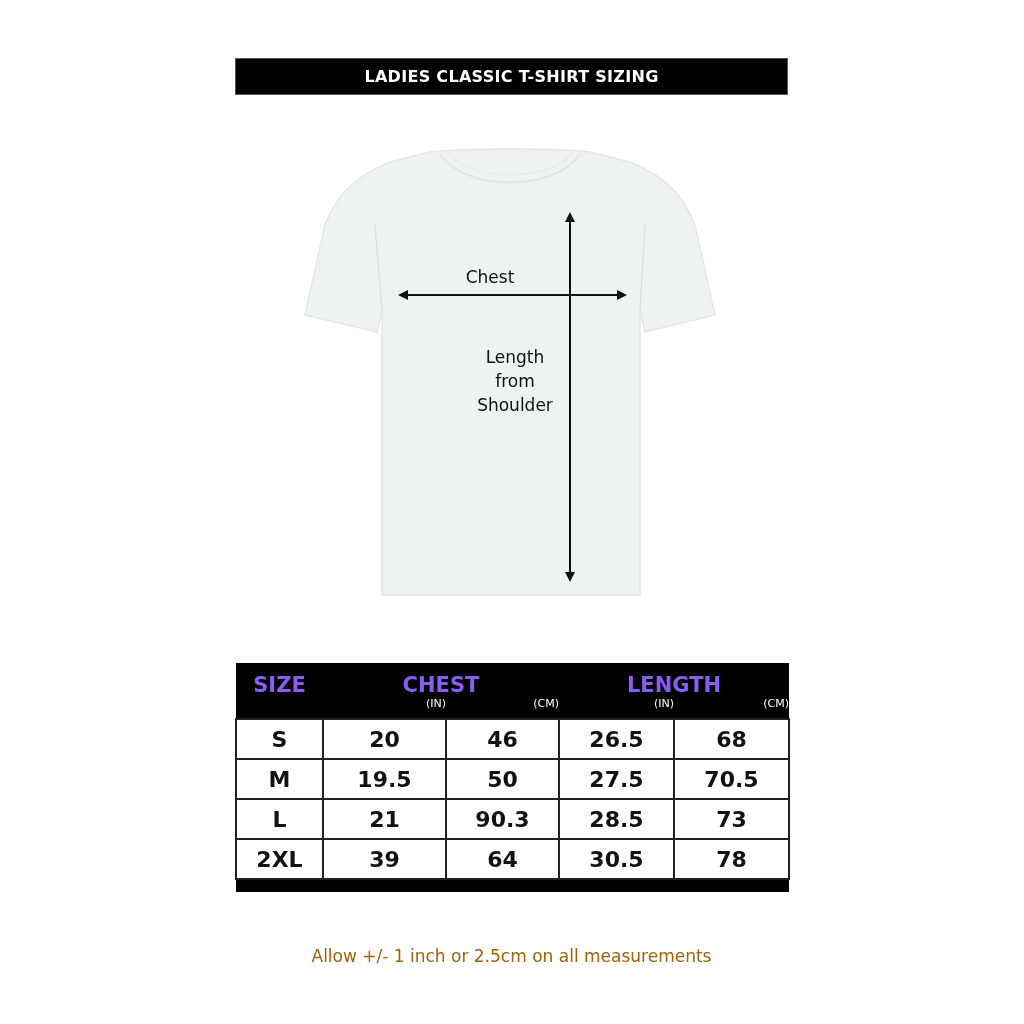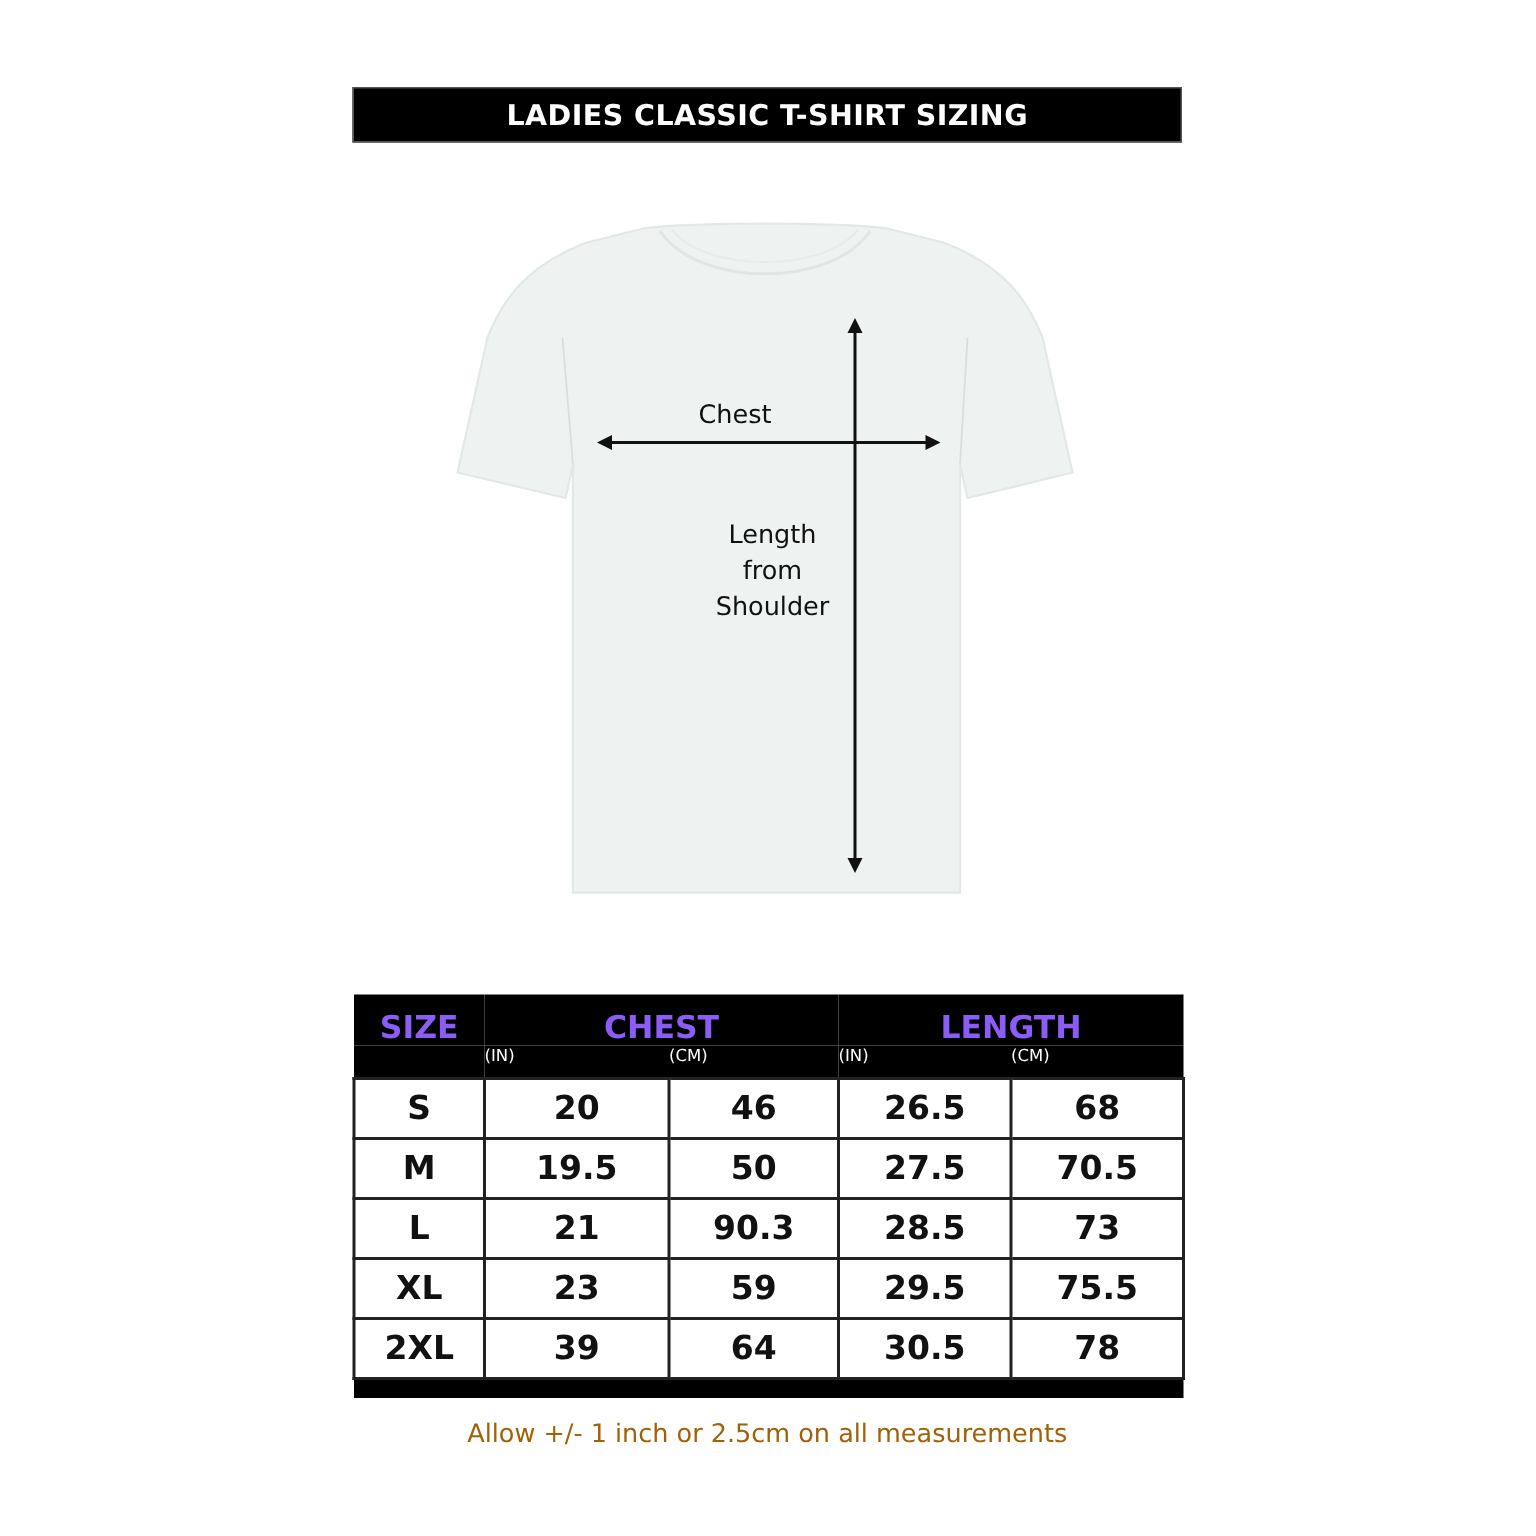--- a/index.html
+++ b/index.html
@@ -3,40 +3,40 @@
 <meta charset="utf-8">
 <style>
   html, body { margin:0; padding:0; }
   body {
     width:1024px; height:1024px; background:#ffffff; position:relative; overflow:hidden;
     font-family:"DejaVu Sans", "Liberation Sans", sans-serif; color:#111;
   }
   .title-bar {
     position:absolute; left:235px; top:58px; width:553px; height:37px;
     background:#000; color:#fff; display:flex; align-items:center; justify-content:center;
-    font-weight:bold; font-size:19px; letter-spacing:0.3px;
+    font-weight:bold; font-size:16px; letter-spacing:0.3px;
     box-sizing:border-box; border:1px solid #555;
   }
   .shirt-wrap { position:absolute; left:290px; top:140px; width:440px; height:470px; }
   .shirt-wrap svg { position:absolute; left:0; top:0; }
   .lbl { position:absolute; color:#111; font-size:17px; text-align:center; line-height:24px; }
   .lbl-chest { left:160px; top:125px; width:80px; }
   .lbl-length { left:170px; top:205px; width:110px; }
 
   .size-table {
     position:absolute; left:235px; top:663px; width:553px;
     border-collapse:collapse; table-layout:fixed;
   }
   .size-table .head1 td {
     background:#000; color:#8b5cf6; font-weight:bold; font-size:21px;
     height:34px; text-align:center; vertical-align:bottom; padding:0;
   }
   .size-table .head2 td {
     background:#000; color:#fff; font-size:11px; height:21px;
-    text-align:left; vertical-align:top; padding:0;
+    text-align:right; vertical-align:top; padding:0;
   }
   .size-table .row td {
     height:38px; border:2px solid #222; text-align:center;
     font-weight:bold; font-size:22px; padding:0; background:#fff;
   }
   .size-table .foot td { background:#000; height:12px; padding:0; }
   .note {
     position:absolute; left:235px; top:946px; width:553px; text-align:center;
     font-size:17px; color:#a16207;
   }
@@ -113,27 +113,20 @@
     <td>70.5</td>
   </tr>
   <tr class="row">
     <td>L</td>
     <td>21</td>
     <td>90.3</td>
     <td>28.5</td>
     <td>73</td>
   </tr>
   <tr class="row">
-    <td>XL</td>
-    <td>23</td>
-    <td>59</td>
-    <td>29.5</td>
-    <td>75.5</td>
-  </tr>
-  <tr class="row">
     <td>2XL</td>
     <td>39</td>
     <td>64</td>
     <td>30.5</td>
     <td>78</td>
   </tr>
   <tr class="foot">
     <td colspan="5"></td>
   </tr>
 </tbody>

